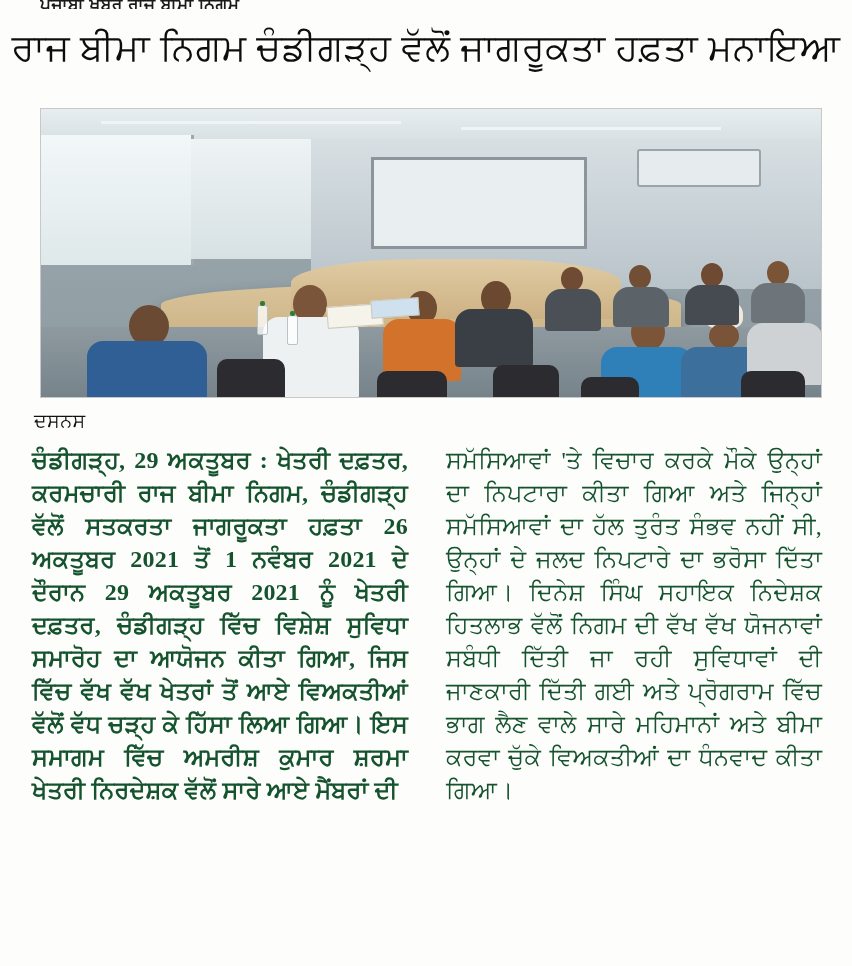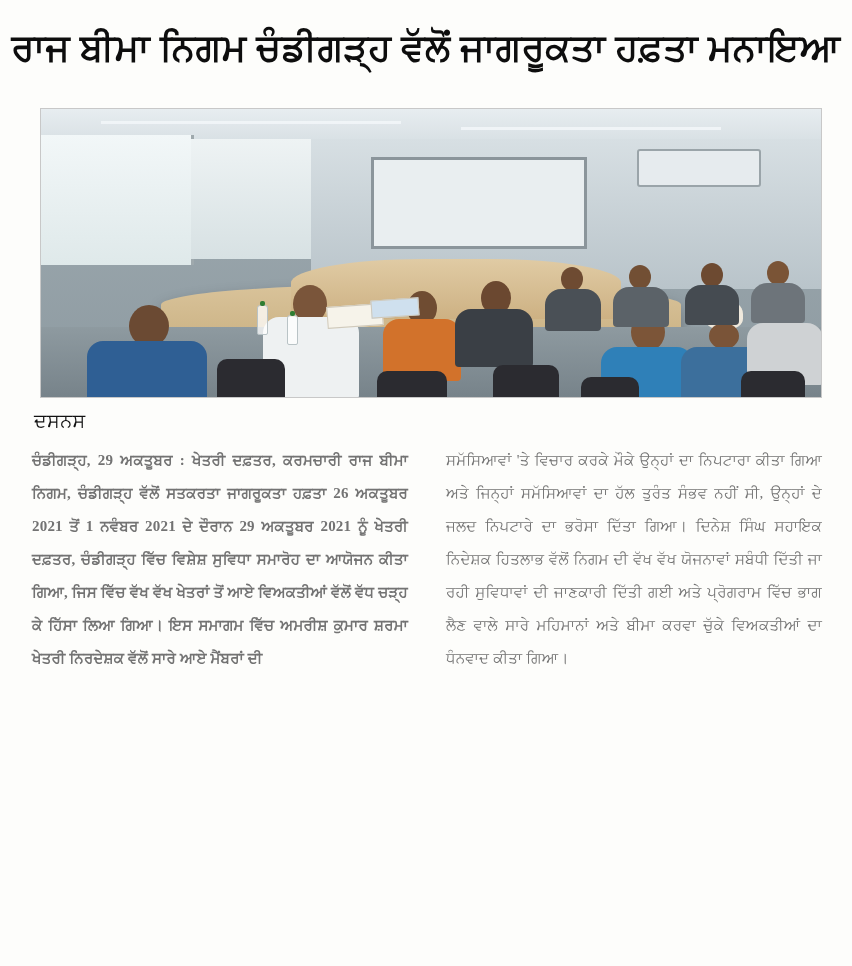--- a/index.html
+++ b/index.html
@@ -41,21 +41,21 @@
     white-space: nowrap;
   }
 
   .headline {
     position: absolute;
     top: 22px;
     left: 0;
     width: 852px;
     text-align: center;
     font-family: "Liberation Serif", serif;
-    font-weight: bold;
+    font-weight: normal;
     font-size: 37px;
     line-height: 52px;
     letter-spacing: 0.5px;
     color: #0d0d0d;
     white-space: nowrap;
   }
 
   .photo-wrap {
     position: absolute;
     top: 108px;
@@ -159,35 +159,36 @@
     top: 444px;
     left: 32px;
     width: 790px;
     height: 510px;
     display: flex;
     gap: 38px;
   }
   .col {
     width: 376px;
     font-family: "Liberation Serif", serif;
-    font-size: 15px;
+    font-size: 24px;
     line-height: 33px;
     text-align: justify;
     text-justify: inter-word;
-    color: #737373;
+    color: #14532d;
     letter-spacing: .2px;
   }
   .col p { margin: 0; }
   .col .lead-strong { font-weight: bold; }
 </style>
 </head>
 <body>
 
 <div class="page">
 
+  <div class="top-cut">ਪੰਜਾਬੀ ਖ਼ਬਰ ਰਾਜ ਬੀਮਾ ਨਿਗਮ</div>
 
   <div class="headline">ਰਾਜ ਬੀਮਾ ਨਿਗਮ ਚੰਡੀਗੜ੍ਹ ਵੱਲੋਂ ਜਾਗਰੂਕਤਾ ਹਫ਼ਤਾ ਮਨਾਇਆ</div>
 
   <div class="photo-wrap">
     <div class="photo">
       <div class="ph-ceiling"></div>
       <div class="ph-ceil-line" style="left:60px; top:12px; width:300px;"></div>
       <div class="ph-ceil-line" style="left:420px; top:18px; width:260px;"></div>
       <div class="ph-window"></div>
       <div class="ph-window2"></div>

